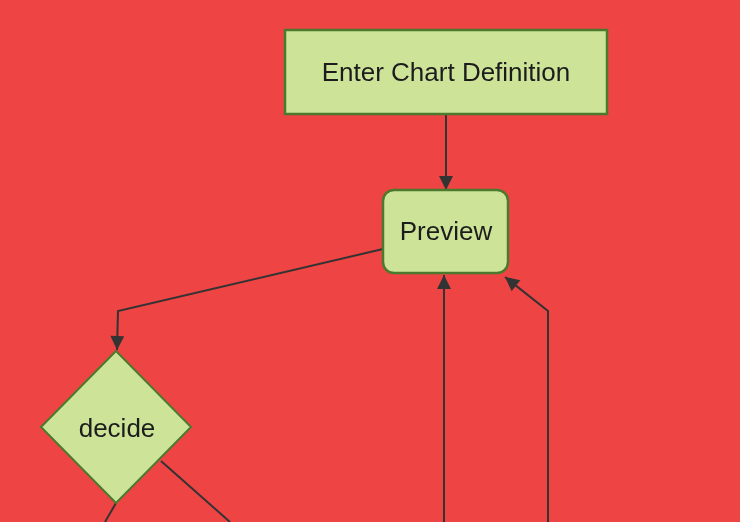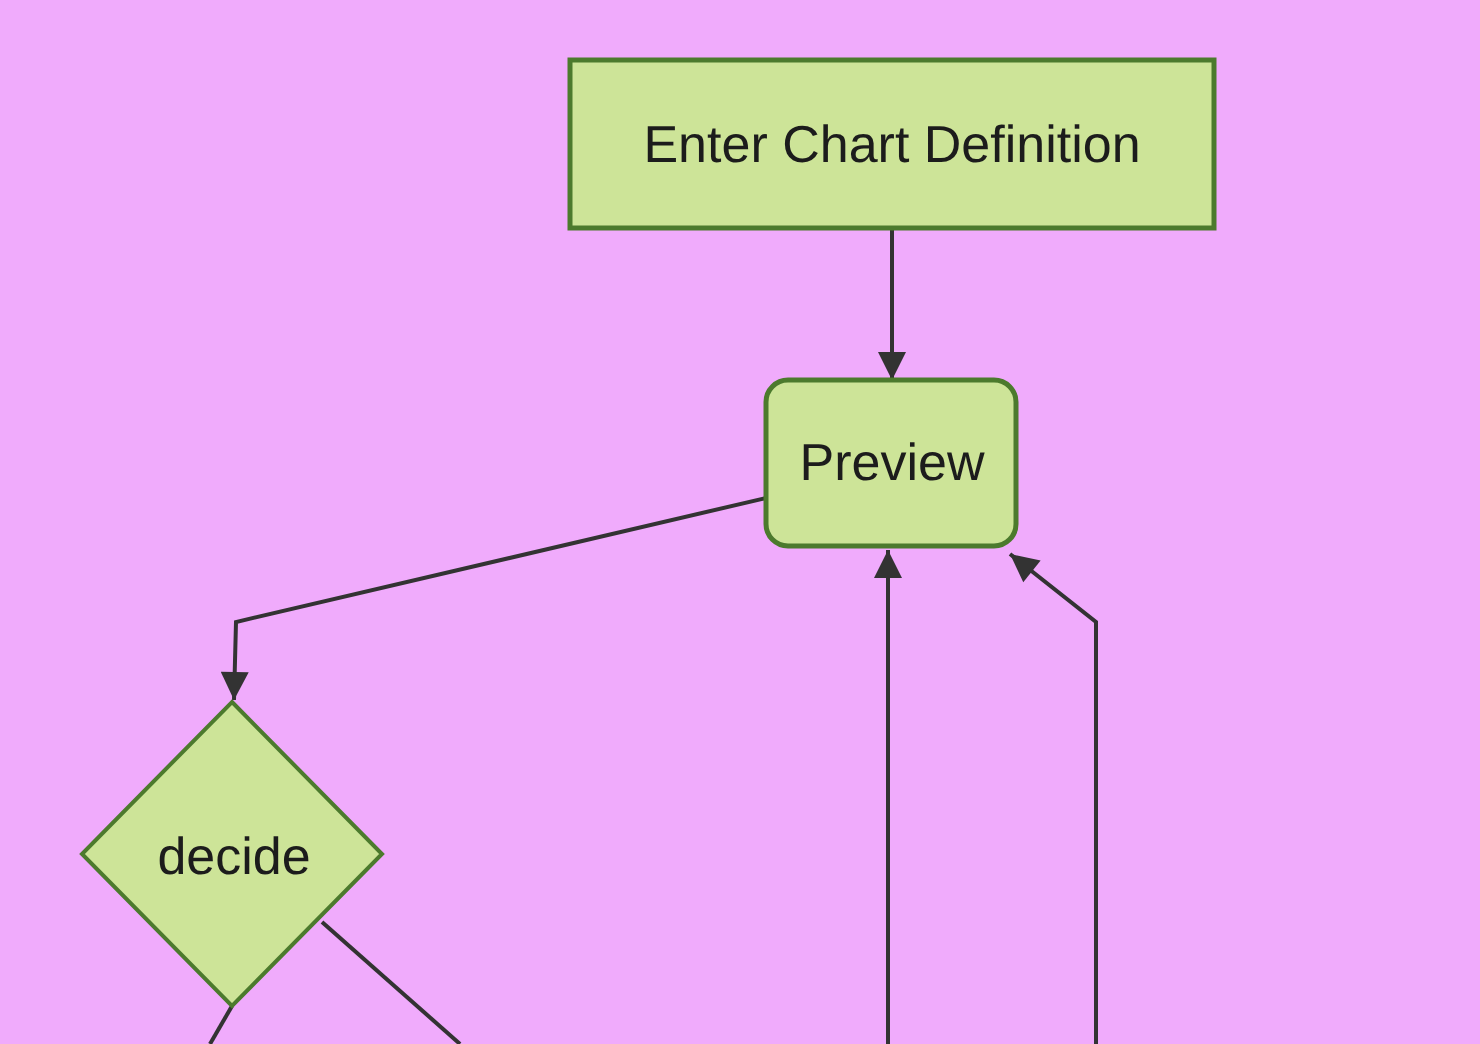--- a/index.html
+++ b/index.html
@@ -5,21 +5,21 @@
   html, body {
     margin: 0;
     padding: 0;
     background: #ffffff;
   }
   .stage {
     position: relative;
     width: 740px;
     height: 522px;
     overflow: hidden;
-    background: #f0abfc;
+    background: #ef4444;
   }
   svg.flowchart {
     display: block;
     width: 740px;
     height: 522px;
   }
   .node-label {
     font-family: "Liberation Sans", "DejaVu Sans", sans-serif;
     font-size: 26px;
     font-weight: 400;

